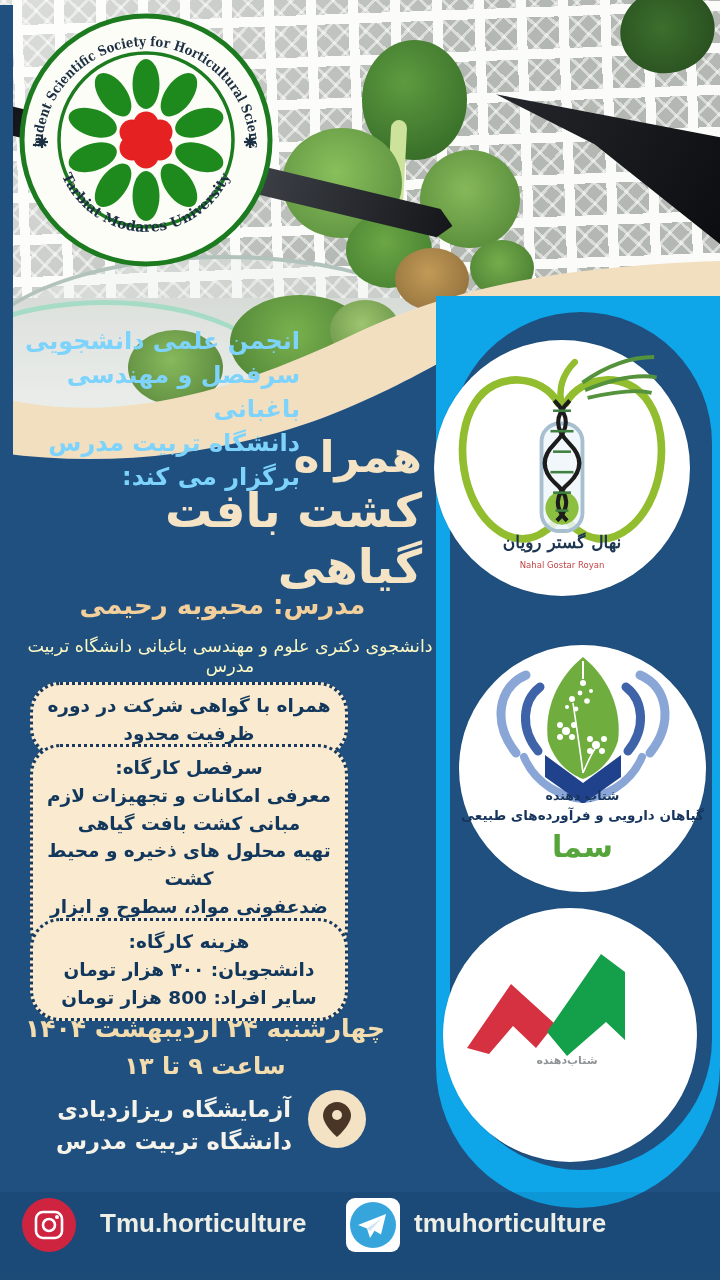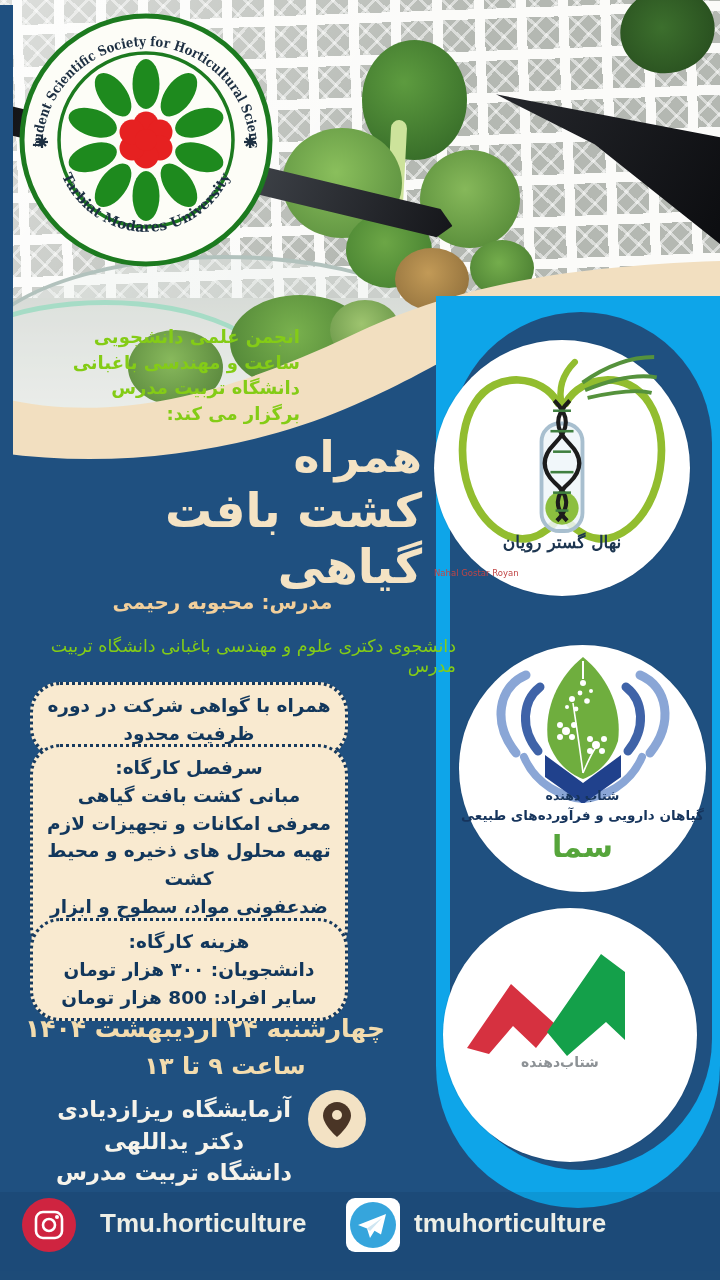--- a/index.html
+++ b/index.html
@@ -29,60 +29,60 @@
   
   .wave{position:absolute;left:0;top:240px;z-index:4;}
   .blue-main{position:absolute;left:0;top:470px;width:720px;height:810px;background:#1f5080;z-index:3;}
   .left-strip{position:absolute;left:0;top:5px;width:13px;height:470px;background:#1f5080;z-index:5;}
 
   
   .tmu-logo{position:absolute;left:16px;top:10px;width:260px;height:260px;z-index:6;}
 
   
   .org-text{position:absolute;left:18px;top:324px;width:282px;z-index:7;direction:rtl;text-align:right;
-    color:#84cc16;font-weight:bold;font-size:18px;line-height:1.42;}
+    color:#7dd3fc;font-weight:bold;font-size:24px;line-height:1.42;}
   .title{position:absolute;right:298px;top:432px;width:370px;z-index:7;direction:rtl;text-align:right;
     color:#f4e3c4;font-weight:bold;}
   .title .t1{font-size:44px;line-height:1.15;}
   .title .t2{font-size:47px;line-height:1.2;}
   .instructor{position:absolute;left:0;top:590px;width:445px;z-index:7;direction:rtl;text-align:center;
-    color:#f2cf9b;font-weight:bold;font-size:20px;}
-  .instructor-sub{position:absolute;left:4px;top:636px;width:452px;z-index:7;direction:rtl;text-align:right;
-    color:#84cc16;font-size:17.5px;}
+    color:#f2cf9b;font-weight:bold;font-size:26px;}
+  .instructor-sub{position:absolute;left:4px;top:636px;width:452px;z-index:7;direction:rtl;text-align:center;
+    color:#fef9c3;font-size:17.5px;}
 
   .ibox{position:absolute;left:30px;width:318px;z-index:7;direction:rtl;text-align:center;
     background:#f9ead0;border:3px dotted #173a5e;border-radius:30px;color:#12375c;
     font-weight:bold;font-size:18.5px;line-height:1.5;padding:7px 10px;box-sizing:border-box;}
   .box1{top:682px;}
   .box2{top:744px;}
   .box3{top:918px;}
 
   .date-line{position:absolute;left:0;top:1014px;width:410px;z-index:7;direction:rtl;text-align:center;
     color:#f3dcae;font-weight:bold;font-size:25px;}
   .time-line{position:absolute;left:0;top:1052px;width:410px;z-index:7;direction:rtl;text-align:center;
-    color:#f3dcae;font-weight:bold;font-size:24px;margin-left:20px;}
+    color:#f3dcae;font-weight:bold;font-size:24px;}
   .loc-text{position:absolute;left:36px;top:1094px;width:276px;z-index:7;direction:rtl;text-align:center;
     color:#f6f3ea;font-weight:bold;font-size:22.5px;line-height:1.4;}
   .pin-badge{position:absolute;left:308px;top:1090px;width:58px;height:58px;z-index:7;}
 
   
   .right-col{position:absolute;left:436px;top:296px;width:284px;height:912px;background:#0ea5e9;
     border-radius:0 0 142px 142px;z-index:6;}
   .snake{position:absolute;left:14px;top:16px;width:262px;height:858px;background:#1f5080;border-radius:131px;}
   .sp-circle{position:absolute;background:#fff;border-radius:50%;box-shadow:0 0 0 1px rgba(0,0,0,.04);}
   .c1{left:-2px;top:44px;width:256px;height:256px;}
   .c2{left:23px;top:349px;width:247px;height:247px;}
   .c3{left:7px;top:612px;width:254px;height:254px;}
   .cap-fa1{position:absolute;left:0;top:192px;width:100%;text-align:center;direction:rtl;
     color:#1c3550;font-size:17px;font-weight:bold;font-family:"DejaVu Serif",serif;}
-  .cap-en1{position:absolute;left:0;top:228px;width:100%;color:#c04545;font-size:8.5px;}
+  .cap-en1{position:absolute;left:0;top:220px;width:100%;text-align:center;color:#c04545;font-size:8.5px;}
   .cap2-a{position:absolute;left:0;top:143px;width:100%;text-align:center;direction:rtl;color:#16345c;font-size:12.5px;font-weight:bold;}
   .cap2-b{position:absolute;left:0;top:162px;width:100%;text-align:center;direction:rtl;color:#16345c;font-size:13.5px;font-weight:bold;}
   .cap2-c{position:absolute;left:0;top:184px;width:100%;text-align:center;direction:rtl;color:#56a53b;font-size:30px;font-weight:bold;letter-spacing:2px;}
-  .cap3-a{position:absolute;right:27px;top:146px;width:220px;text-align:center;direction:rtl;color:#8d9296;font-size:14px;font-weight:bold;}
+  .cap3-a{position:absolute;right:20px;top:146px;width:220px;text-align:center;direction:rtl;color:#8d9296;font-size:11px;font-weight:bold;}
   .cap3-b{position:absolute;right:4px;top:162px;width:244px;text-align:center;direction:rtl;color:#8d9296;font-size:25px;font-weight:bold;}
 
   
   .footer-strip{position:absolute;left:0;top:1192px;width:720px;height:88px;background:rgba(10,30,52,.10);z-index:7;}
   .soc-icon{position:absolute;z-index:8;}
   .soc-label{position:absolute;z-index:8;color:#edeee6;font-weight:bold;font-size:26px;
     font-family:"Liberation Sans",sans-serif;}
 </style>
 </head>
 <body>
@@ -170,41 +170,41 @@
         <circle cx="0" cy="16" r="12.5"></circle>
         <circle cx="-14" cy="8" r="12.5"></circle>
         <circle cx="-14" cy="-8" r="12.5"></circle>
         <circle cx="0" cy="0" r="11"></circle>
       </g>
     </svg>
   </div>
 
   <div class="org-text">
     <div>انجمن علمی دانشجویی</div>
-    <div>ساعت و مهندسی باغبانی</div>
+    <div>سرفصل و مهندسی باغبانی</div>
     <div>دانشگاه تربیت مدرس</div>
     <div>برگزار می کند:</div>
   </div>
 
   <div class="title">
     <div class="t1">همراه</div>
     <div class="t2">کشت بافت گیاهی</div>
   </div>
 
   <div class="instructor">مدرس: محبوبه رحیمی</div>
   <div class="instructor-sub">دانشجوی دکتری علوم و مهندسی باغبانی دانشگاه تربیت مدرس</div>
 
   <div class="ibox box1">
     <div>همراه با گواهی شرکت در دوره</div>
     <div>ظرفیت محدود</div>
   </div>
   <div class="ibox box2">
     <div>سرفصل کارگاه:</div>
+    <div>معرفی امکانات و تجهیزات لازم</div>
     <div>مبانی کشت بافت گیاهی</div>
-    <div>معرفی امکانات و تجهیزات لازم</div>
     <div>تهیه محلول های ذخیره و محیط کشت</div>
     <div>ضدعفونی مواد، سطوح و ابزار</div>
     <div>کشت درون شیشه</div>
   </div>
   <div class="ibox box3">
     <div>هزینه کارگاه:</div>
     <div>دانشجویان: ۳۰۰ هزار تومان</div>
     <div>سایر افراد: 800 هزار تومان</div>
   </div>
 
@@ -213,21 +213,20 @@
 
   <div class="pin-badge">
     <svg width="58" height="58" viewBox="0 0 58 58">
       <circle cx="29" cy="29" r="29" fill="#f3e2c4"></circle>
       <path d="M29,12 C21,12 15,18.5 15,25.5 C15,35 29,47 29,47 C29,47 43,35 43,25.5 C43,18.5 37,12 29,12 Z" fill="#4a3526"></path>
       <circle cx="29" cy="25" r="5" fill="#f3e2c4"></circle>
     </svg>
   </div>
   <div class="loc-text">
     <div>آزمایشگاه ریزازدیادی</div>
-    <div>دکتر یداللهی</div>
     <div>دانشگاه تربیت مدرس</div>
   </div>
 
   <div class="right-col">
     <div class="snake"></div>
 
     <div class="sp-circle c1">
       <svg width="256" height="200" viewBox="0 0 200 156" style="position:absolute;left:0;top:4px;">
         <g fill="none" stroke="#92bd2f" stroke-width="6" stroke-linecap="round">
           <path d="M97,46 C85,24 48,20 32,46 C14,74 22,124 48,144 C66,158 82,152 94,140"></path>

